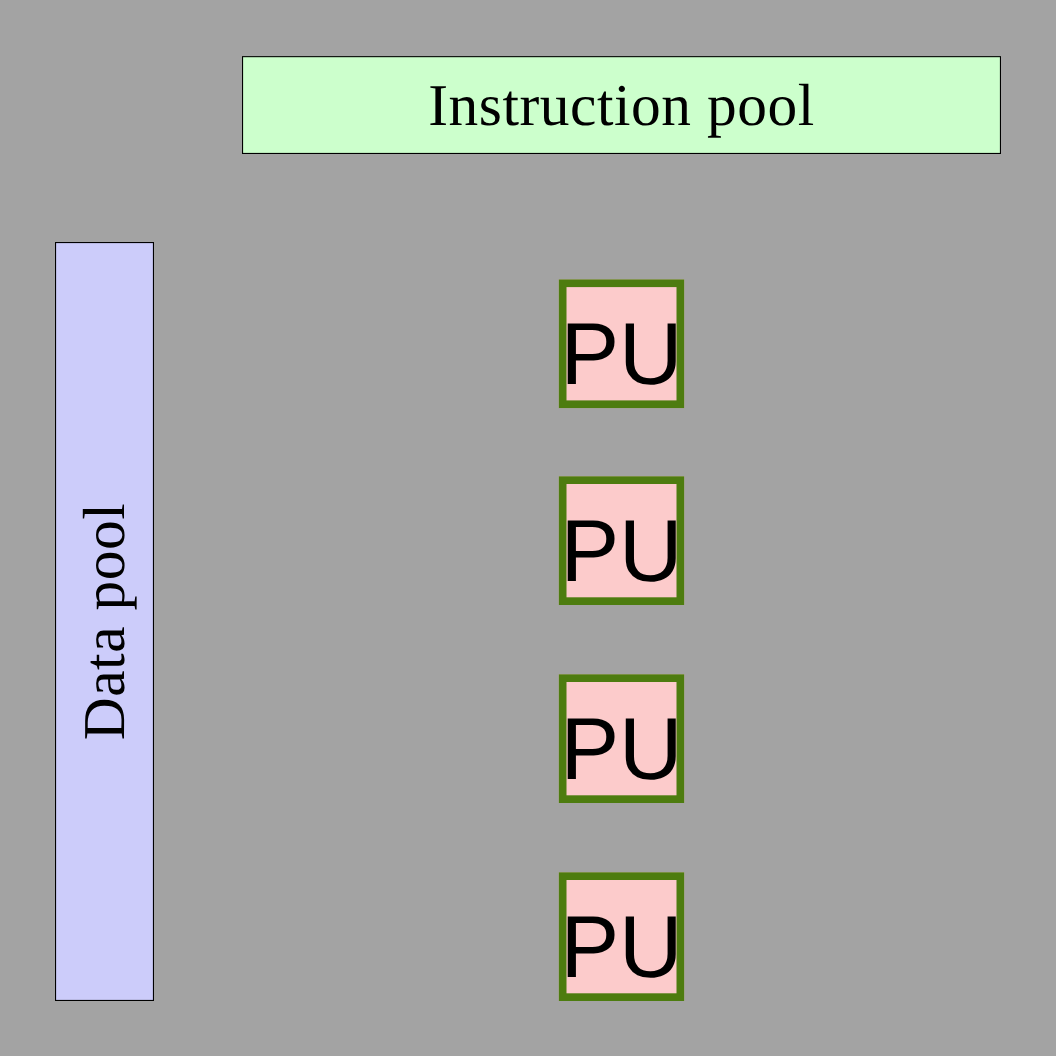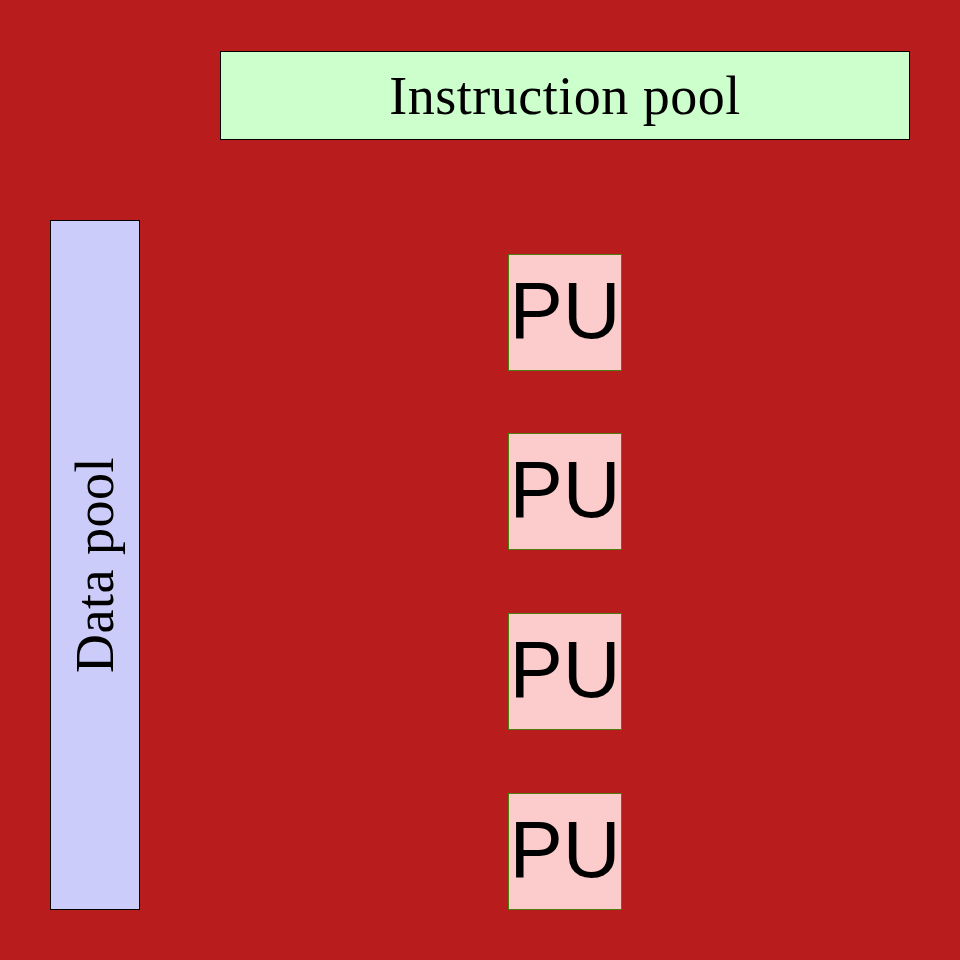--- a/index.html
+++ b/index.html
@@ -5,21 +5,21 @@
 <style>
   html, body {
     margin: 0;
     padding: 0;
     background: #000000;
   }
   #canvas {
     position: relative;
     width: 960px;
     height: 960px;
-    background: #b91c1c;
+    background: #a3a3a3;
     overflow: hidden;
   }
 
   
   .instruction-pool {
     position: absolute;
     left: 220px;
     top: 51px;
     width: 690px;
     height: 89px;
@@ -71,24 +71,24 @@
     top: 254px;
     width: 114px;
     height: 656px;
   }
   .pu-box {
     position: absolute;
     left: 0;
     width: 114px;
     height: 117px;
     background: #FCCBCB;
-    border: 1px solid #4d7c0f;
+    border: 7px solid #4d7c0f;
     box-sizing: border-box;
     display: flex;
-    align-items: center;
+    align-items: flex-end;
     justify-content: center;
   }
   .pu-box:nth-of-type(1) { top: 0px; }
   .pu-box:nth-of-type(2) { top: 179px; }
   .pu-box:nth-of-type(3) { top: 359px; }
   .pu-box:nth-of-type(4) { top: 539px; }
 
   .pu-label {
     font-family: "Liberation Sans", "DejaVu Sans", sans-serif;
     font-size: 80px;

